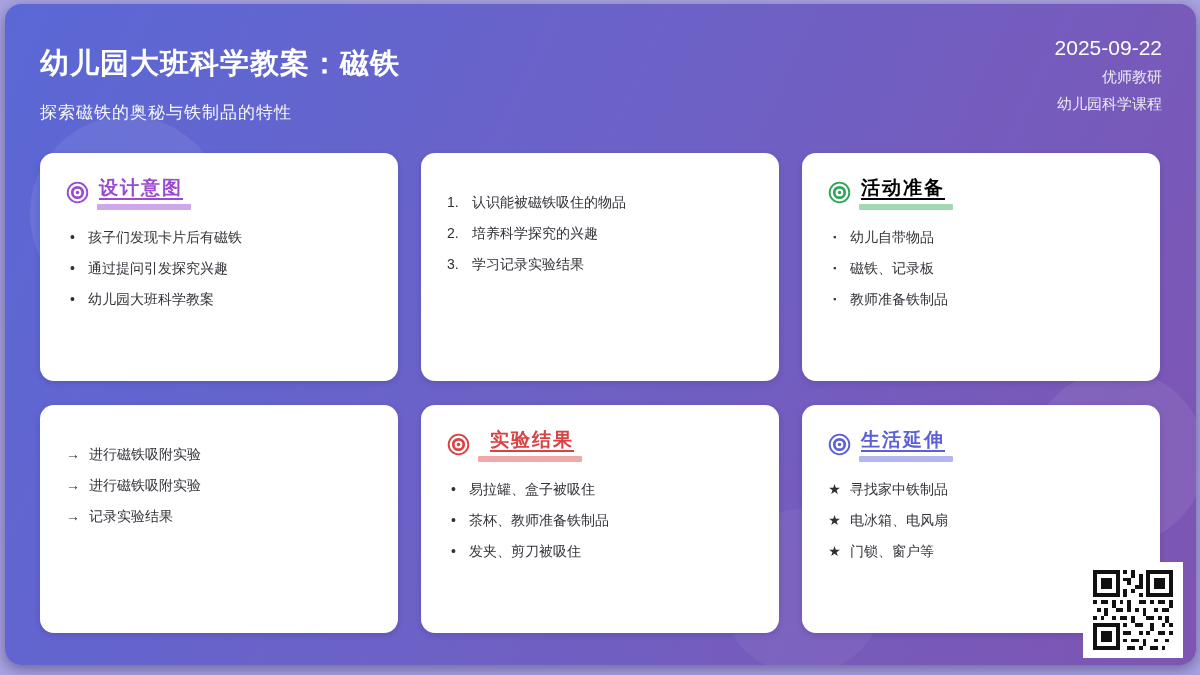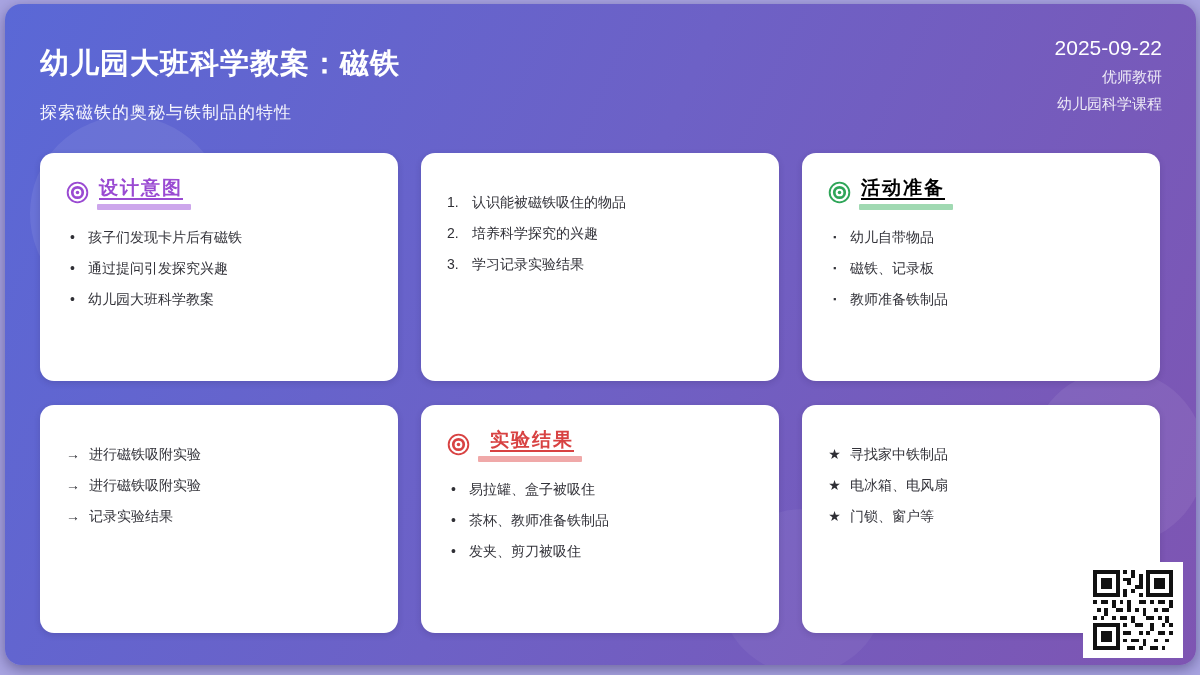--- a/index.html
+++ b/index.html
@@ -231,20 +231,31 @@
             <span>茶杯、教师准备铁制品</span>
           </div>
           <div class="card-item">
             <span class="marker m-dot">•</span>
             <span>发夹、剪刀被吸住</span>
           </div>
         </div>
   </div>
 
   <div class="card">
+    <div class="card-head">
+      <svg class="bullseye-icon" width="23" height="23" viewBox="0 0 22 22" style="color: rgb(92, 96, 216);">
+        <circle cx="11" cy="11" r="9.4" fill="none" stroke="currentColor" stroke-width="1.8"></circle>
+        <circle cx="11" cy="11" r="5" fill="none" stroke="currentColor" stroke-width="2.6"></circle>
+        <circle cx="11" cy="11" r="1.7" fill="currentColor"></circle>
+      </svg>
+      <div class="title-wrap">
+        <div class="card-title" style="color: rgb(92, 96, 216);">生活延伸</div>
+        <div class="title-bar" style="background: rgb(179, 181, 238);"></div>
+      </div>
+    </div>
     <div class="card-list">
           <div class="card-item">
             <span class="marker m-star">★</span>
             <span>寻找家中铁制品</span>
           </div>
           <div class="card-item">
             <span class="marker m-star">★</span>
             <span>电冰箱、电风扇</span>
           </div>
           <div class="card-item">

